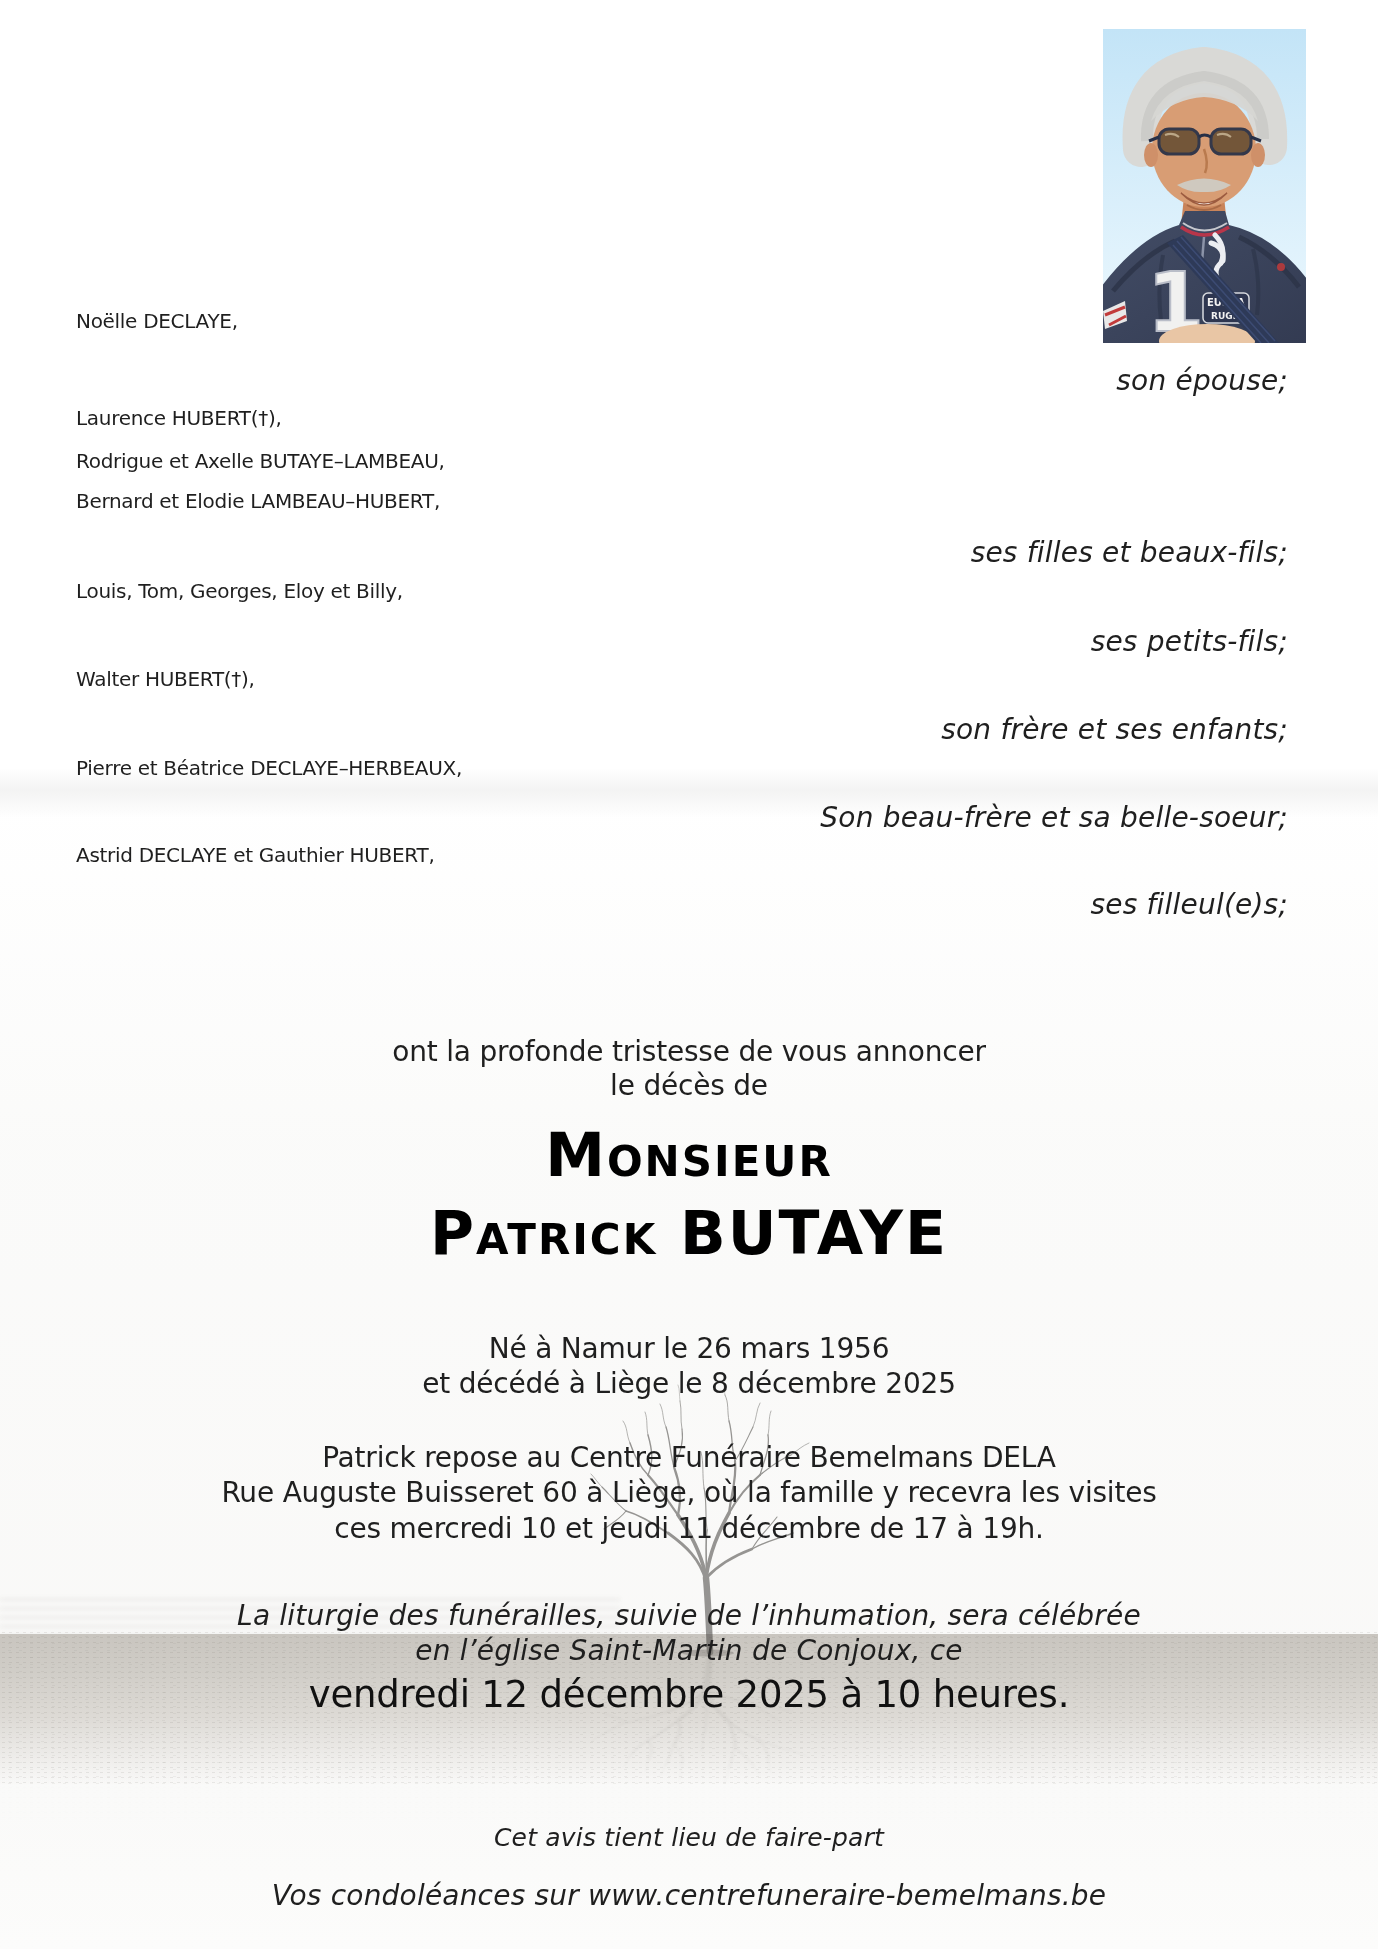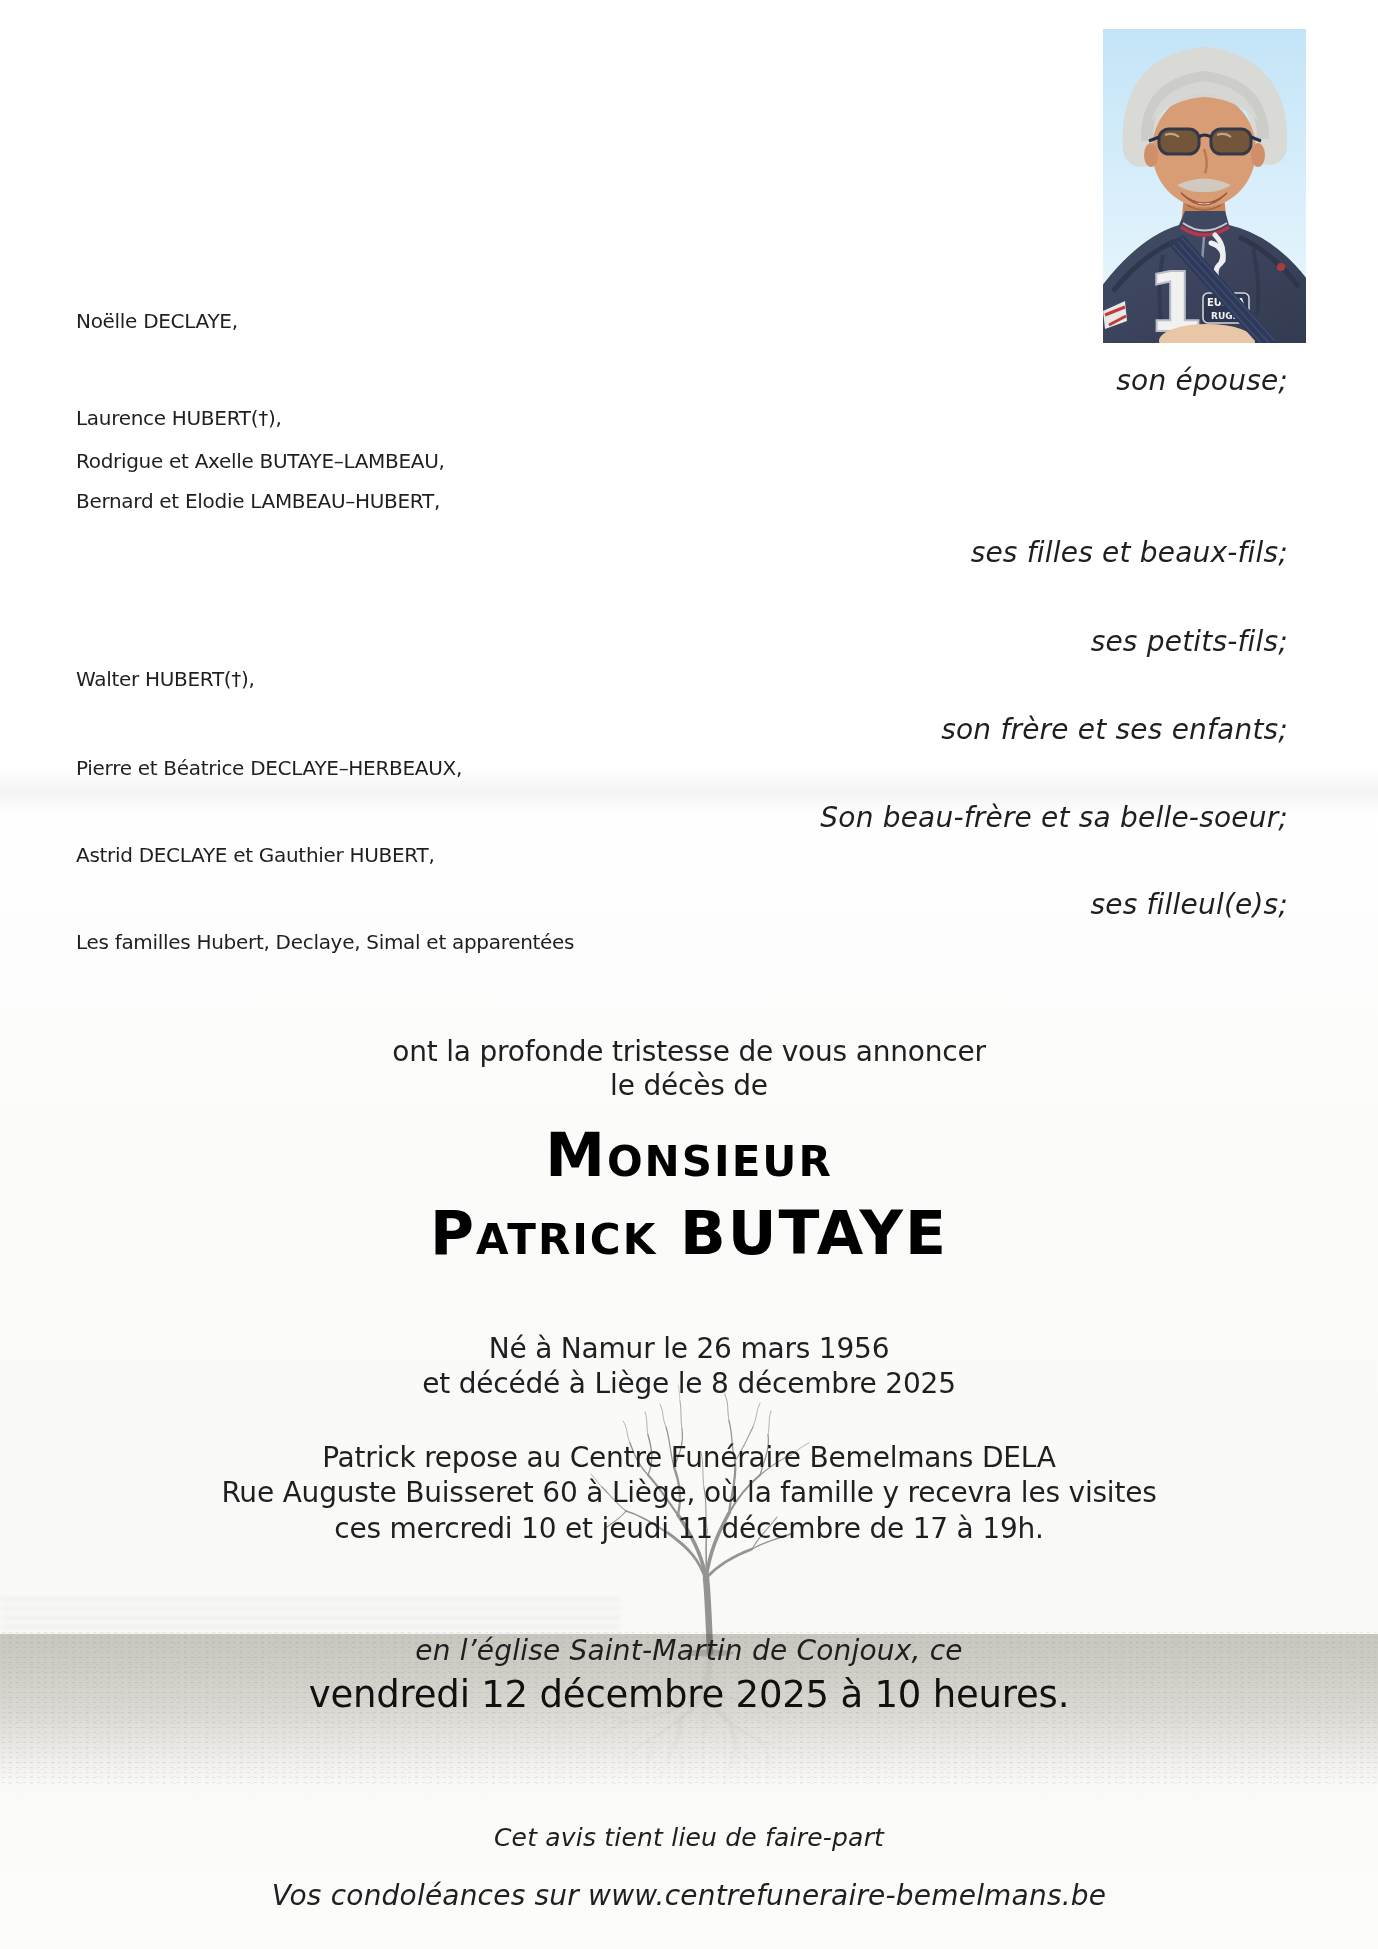--- a/index.html
+++ b/index.html
@@ -199,41 +199,42 @@
       <path d="M74,212 L166,314 M70,216 L158,314 M78,208 L172,312" stroke="#40507a" stroke-width="1.5" opacity=".8"></path>
     </svg>
   </div>
 
   <div class="line name-line" style="top:309px">Noëlle DECLAYE,</div>
   <div class="line rel-line" style="top:363px">son épouse;</div>
   <div class="line name-line" style="top:406px">Laurence HUBERT(†),</div>
   <div class="line name-line" style="top:449px">Rodrigue et Axelle BUTAYE–LAMBEAU,</div>
   <div class="line name-line" style="top:489px">Bernard et Elodie LAMBEAU–HUBERT,</div>
   <div class="line rel-line" style="top:535px">ses filles et beaux-fils;</div>
+  <div class="line name-line" style="top:579px">Louis, Tom, Georges, Eloy et Billy,</div>
   <div class="line rel-line" style="top:624px">ses petits-fils;</div>
   <div class="line name-line" style="top:667px">Walter HUBERT(†),</div>
   <div class="line rel-line" style="top:712px">son frère et ses enfants;</div>
   <div class="line name-line" style="top:756px">Pierre et Béatrice DECLAYE–HERBEAUX,</div>
   <div class="line rel-line" style="top:800px">Son beau-frère et sa belle-soeur;</div>
   <div class="line name-line" style="top:843px">Astrid DECLAYE et Gauthier HUBERT,</div>
   <div class="line rel-line" style="top:887px">ses filleul(e)s;</div>
-  <div class="line name-line" style="top:930px">Les familles Hubert, Declaye, Simal et apparentées</div>
 
   <div class="line center-line" style="top:1034px">ont la profonde tristesse de vous annoncer</div>
   <div class="line center-line" style="top:1068px">le décès de</div>
 
   <div class="line center-line big-title" style="top:1118px">Monsieur</div>
   <div class="line center-line big-title" style="top:1196px">Patrick BUTAYE</div>
 
   <div class="line center-line" style="top:1331px">Né à Namur le 26 mars 1956</div>
   <div class="line center-line" style="top:1366px">et décédé à Liège le 8 décembre 2025</div>
 
   <div class="line center-line" style="top:1440px">Patrick repose au Centre Funéraire Bemelmans DELA</div>
   <div class="line center-line" style="top:1475px">Rue Auguste Buisseret 60 à Liège, où la famille y recevra les visites</div>
   <div class="line center-line" style="top:1511px">ces mercredi 10 et jeudi 11 décembre de 17 à 19h.</div>
 
+  <div class="line center-line italic" style="top:1598px">La liturgie des funérailles, suivie de l’inhumation, sera célébrée</div>
   <div class="line center-line italic" style="top:1633px">en l’église Saint-Martin de Conjoux, ce</div>
   <div class="line center-line date-bold" style="top:1672px">vendredi 12 décembre 2025 à 10 heures.</div>
 
   <div class="line center-line italic small-italic" style="top:1822px">Cet avis tient lieu de faire-part</div>
   <div class="line center-line italic" style="top:1878px">Vos condoléances sur www.centrefuneraire-bemelmans.be</div>
 
 </div>
 
 </body></html>

